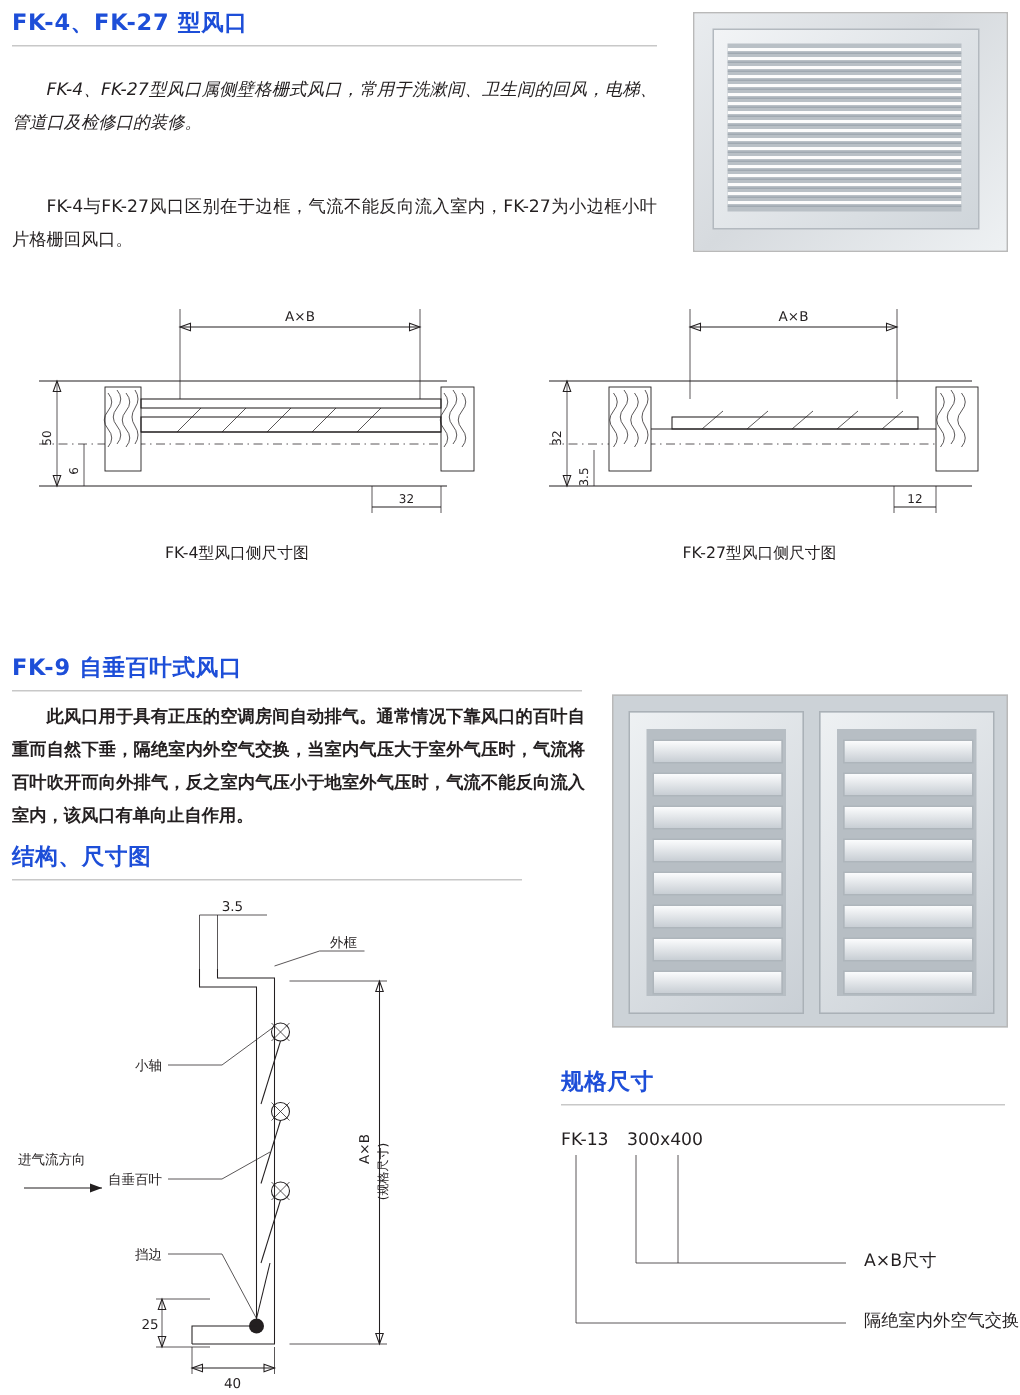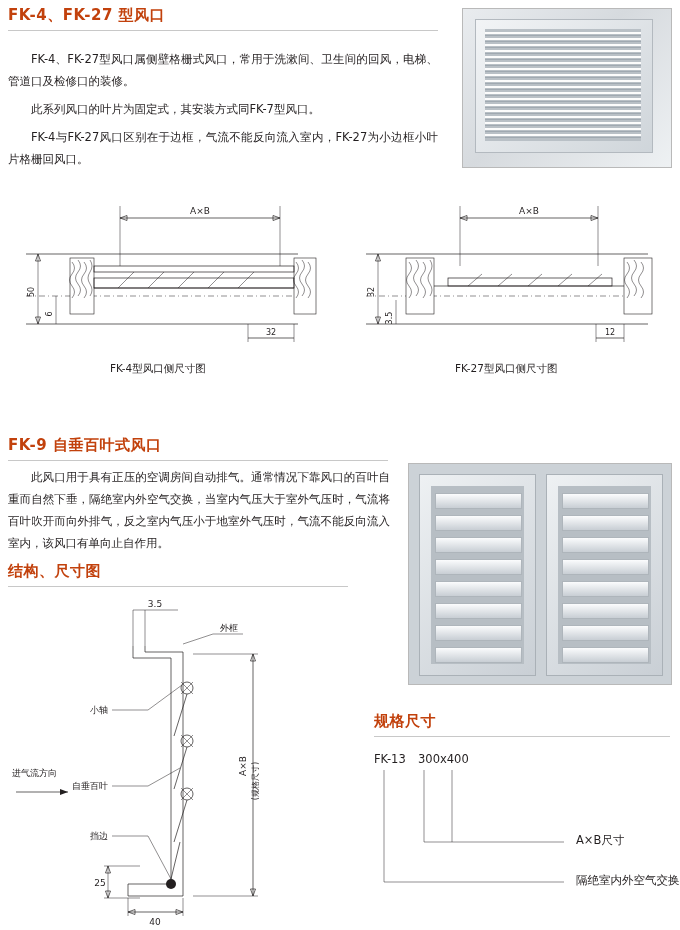--- a/index.html
+++ b/index.html
@@ -5,21 +5,21 @@
   html,body{margin:0;padding:0;}
   body{
     width:680px;height:930px;position:relative;background:#ffffff;
     font-family:"DejaVu Sans","Liberation Sans",sans-serif;
     color:#231f20;overflow:hidden;
   }
   .page{position:relative;width:680px;height:930px;}
 
   
   .sec-title{
-    position:absolute;font-size:15px;font-weight:bold;color:#c2410c;
+    position:absolute;font-size:15px;font-weight:bold;color:#1d4ed8;
     letter-spacing:0.5px;white-space:nowrap;
   }
   .sec-rule{
     position:absolute;height:1px;background:#c8c8c8;
   }
 
   
   .para{
     position:absolute;font-size:11.5px;line-height:22px;color:#231f20;
     text-align:justify;
@@ -48,22 +48,21 @@
   .hatch-fill{fill:#ffffff;stroke:#231f20;stroke-width:.6;}
 </style>
 </head>
 <body>
 
 <div class="page">
 
   <div class="sec-title" style="left:8px;top:6px;">FK-4、FK-27 型风口</div>
   <div class="sec-rule" style="left:8px;top:30px;width:430px;"></div>
 
-  <div class="para indent" style="left:8px;top:48px;width:430px;">FK-4、FK-27型风口属侧壁格栅式风口，常用于洗漱间、卫生间的回风，电梯、管道口及检修口的装修。</div>
-  <div class="para indent" style="left:8px;top:98px;width:430px;">此系列风口的叶片为固定式，其安装方式同FK-7型风口。</div>
+  <div class="para indent" style="left:8px;top:48px;width:430px;font-style:italic;">FK-4、FK-27型风口属侧壁格栅式风口，常用于洗漱间、卫生间的回风，电梯、管道口及检修口的装修。</div>
   <div class="para indent" style="left:8px;top:126px;width:430px;">FK-4与FK-27风口区别在于边框，气流不能反向流入室内，FK-27为小边框小叶片格栅回风口。</div>
 
   <div class="photo" style="left:462px;top:8px;width:208px;height:158px;">
     <div class="grille-frame"></div>
     <div style="position:absolute;left:12px;top:10px;width:176px;height:132px;background:linear-gradient(135deg,#f2f4f6,#cfd5da);border:1px solid #b3b9bf;"></div>
     <div class="grille-inner" style="left:22px;top:20px;width:156px;height:112px;background:#b9c0c6;">
       <div class="slat" style="top:3px;"></div>
         <div class="slat dark" style="top:6px;"></div>
       <div class="slat" style="top:9px;"></div>
         <div class="slat dark" style="top:12px;"></div>
@@ -179,21 +178,21 @@
     <line class="ln-thin" x1="248" y1="128" x2="248" y2="146"></line>
     <line class="ln-thin" x1="276" y1="128" x2="276" y2="146"></line>
     <line class="ln" x1="248" y1="142" x2="276" y2="142"></line>
     <text class="lbl" x="262" y="139" text-anchor="middle">12</text>
   </svg>
   <div class="cap" style="left:455px;top:362px;">FK-27型风口侧尺寸图</div>
 
   <div class="sec-title" style="left:8px;top:436px;">FK-9 自垂百叶式风口</div>
   <div class="sec-rule" style="left:8px;top:460px;width:380px;"></div>
 
-  <div class="para indent" style="left:8px;top:466px;width:382px;">此风口用于具有正压的空调房间自动排气。通常情况下靠风口的百叶自重而自然下垂，隔绝室内外空气交换，当室内气压大于室外气压时，气流将百叶吹开而向外排气，反之室内气压小于地室外气压时，气流不能反向流入室内，该风口有单向止自作用。</div>
+  <div class="para indent" style="left:8px;top:466px;width:382px;font-weight:bold;">此风口用于具有正压的空调房间自动排气。通常情况下靠风口的百叶自重而自然下垂，隔绝室内外空气交换，当室内气压大于室外气压时，气流将百叶吹开而向外排气，反之室内气压小于地室外气压时，气流不能反向流入室内，该风口有单向止自作用。</div>
 
   <div class="sec-title" style="left:8px;top:562px;">结构、尺寸图</div>
   <div class="sec-rule" style="left:8px;top:586px;width:340px;"></div>
 
   <div class="photo" style="left:408px;top:463px;width:262px;height:220px;background:#ccd2d7;">
     <div style="position:absolute;left:10px;top:10px;width:115px;height:200px;background:linear-gradient(135deg,#eef1f3,#c9cfd5);border:1px solid #aab1b7;">
       <div style="position:absolute;left:11px;top:11px;right:11px;bottom:11px;background:#b7bec4;"></div>
       <div class="vblade" style="left:15px;top:18px;width:85px;height:14px;"></div>
       <div class="vblade" style="left:15px;top:40px;width:85px;height:14px;"></div>
       <div class="vblade" style="left:15px;top:62px;width:85px;height:14px;"></div>

